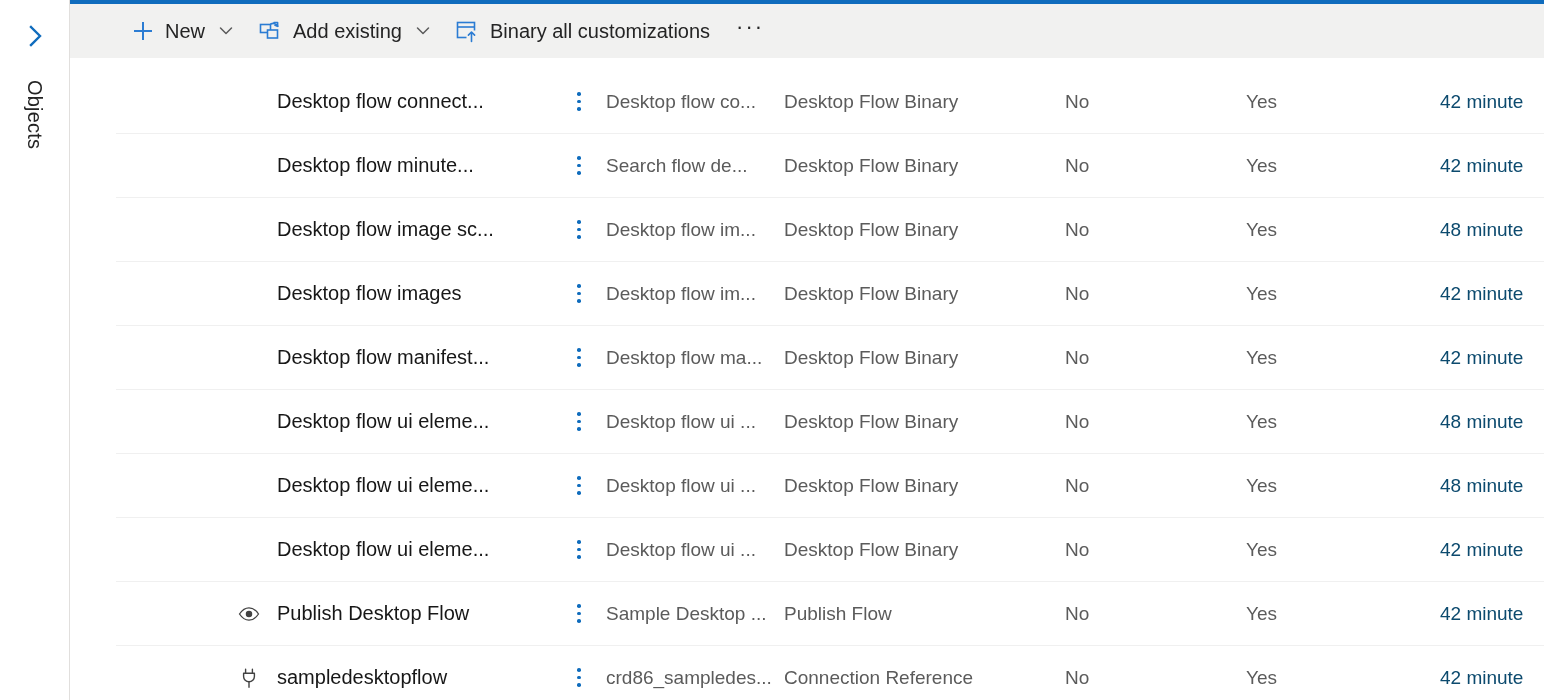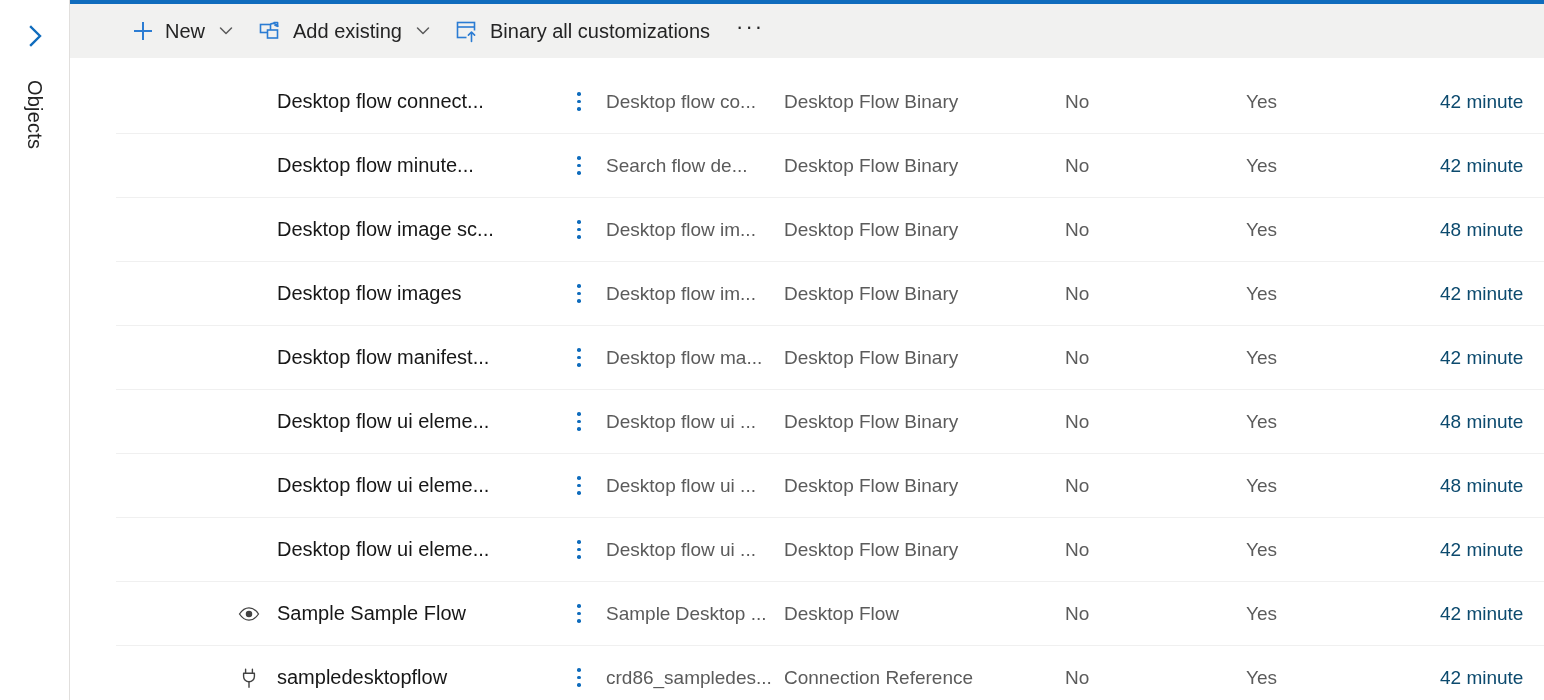--- a/index.html
+++ b/index.html
@@ -463,30 +463,30 @@
         <div class="c-modified">42 minute</div>
       </div>
       <div class="row">
         <div class="c-check"></div>
         <div class="c-icon">
           <svg width="24" height="24" viewBox="0 0 24 24" fill="none" aria-hidden="true">
             <path d="M2.5 12 C5.5 7.5 8.8 5.8 12 5.8 C15.2 5.8 18.5 7.5 21.5 12 C18.5 16.5 15.2 18.2 12 18.2 C8.8 18.2 5.5 16.5 2.5 12 Z" stroke="#424242" stroke-width="1.3" fill="none"></path>
             <circle cx="12" cy="12" r="2.6" stroke="#424242" stroke-width="1.3" fill="#424242"></circle>
           </svg>
         </div>
-        <div class="c-name">Sample Sample Flow</div>
+        <div class="c-name">Publish Desktop Flow</div>
         <div class="c-menu">
           <span class="dots-v">
             <i></i>
             <i></i>
             <i></i>
           </span>
         </div>
         <div class="c-uname">Sample Desktop ...</div>
-        <div class="c-type">Desktop Flow</div>
+        <div class="c-type">Publish Flow</div>
         <div class="c-managed">No</div>
         <div class="c-custom">Yes</div>
         <div class="c-modified">42 minute</div>
       </div>
       <div class="row">
         <div class="c-check"></div>
         <div class="c-icon">
           <svg width="24" height="24" viewBox="0 0 24 24" fill="none" aria-hidden="true">
             <path d="M8.6 3.2 V7.2 M15.4 3.2 V7.2" stroke="#424242" stroke-width="1.4" stroke-linecap="round"></path>
             <path d="M6.6 7.2 H17.4 V10.4 A5.4 5.4 0 0 1 12 15.8 A5.4 5.4 0 0 1 6.6 10.4 Z" stroke="#424242" stroke-width="1.4" fill="none" stroke-linejoin="round"></path>

